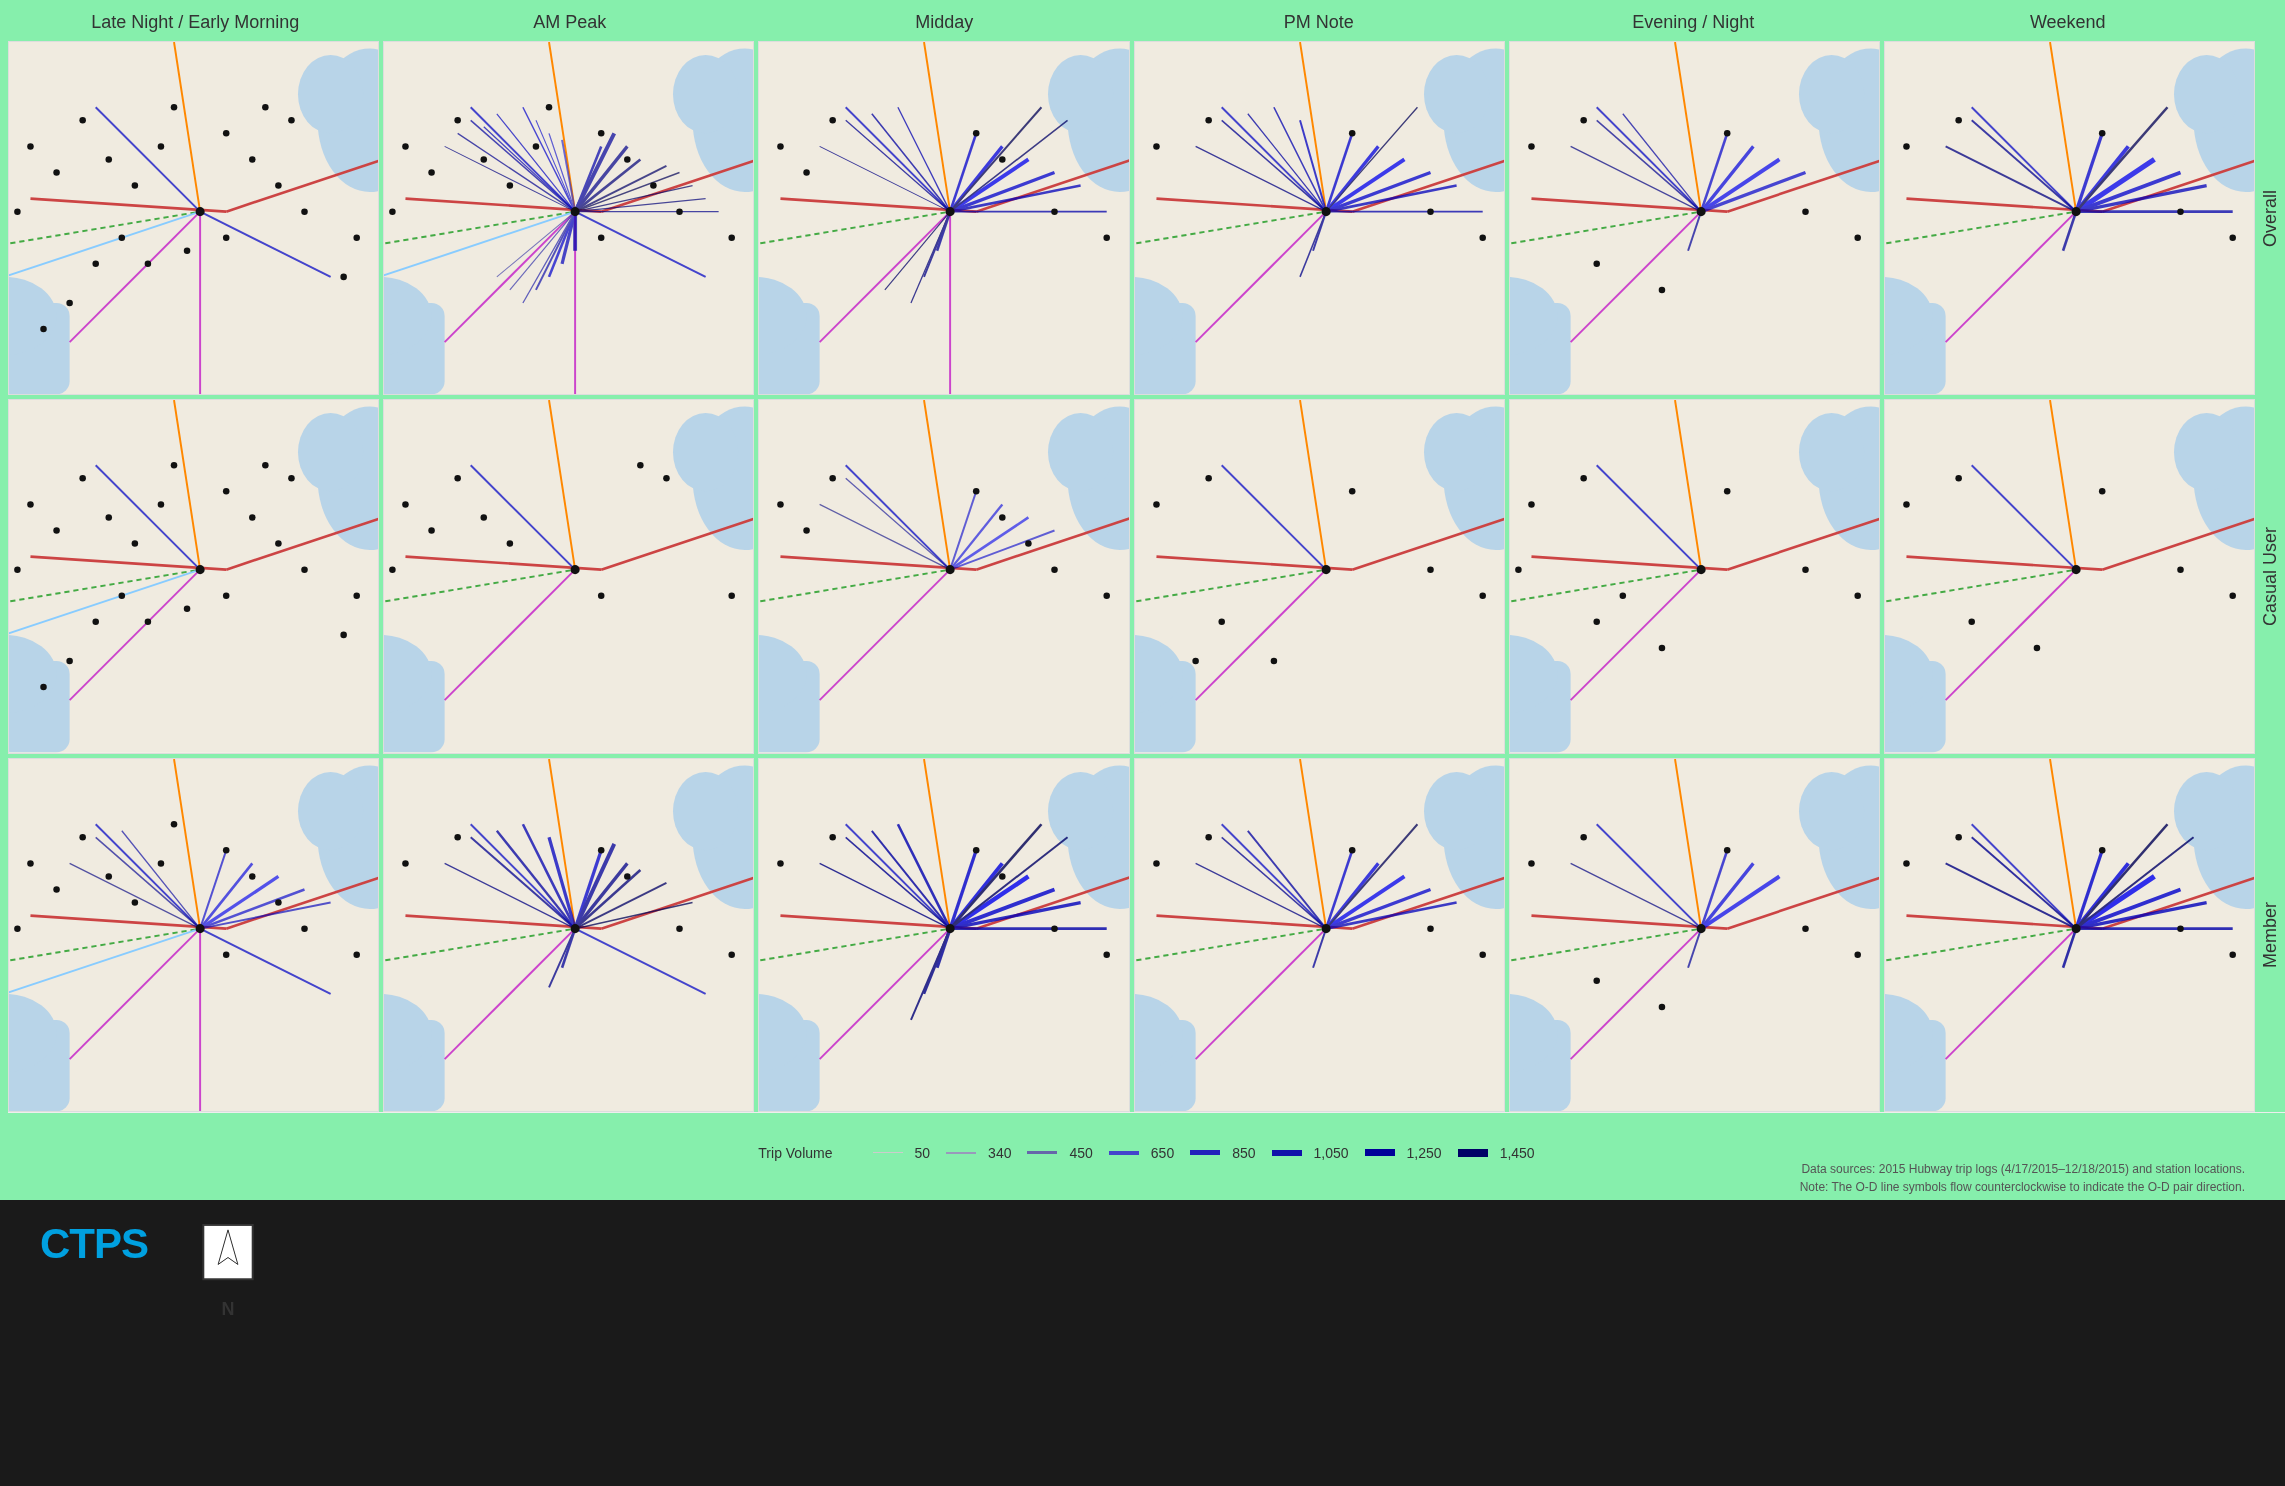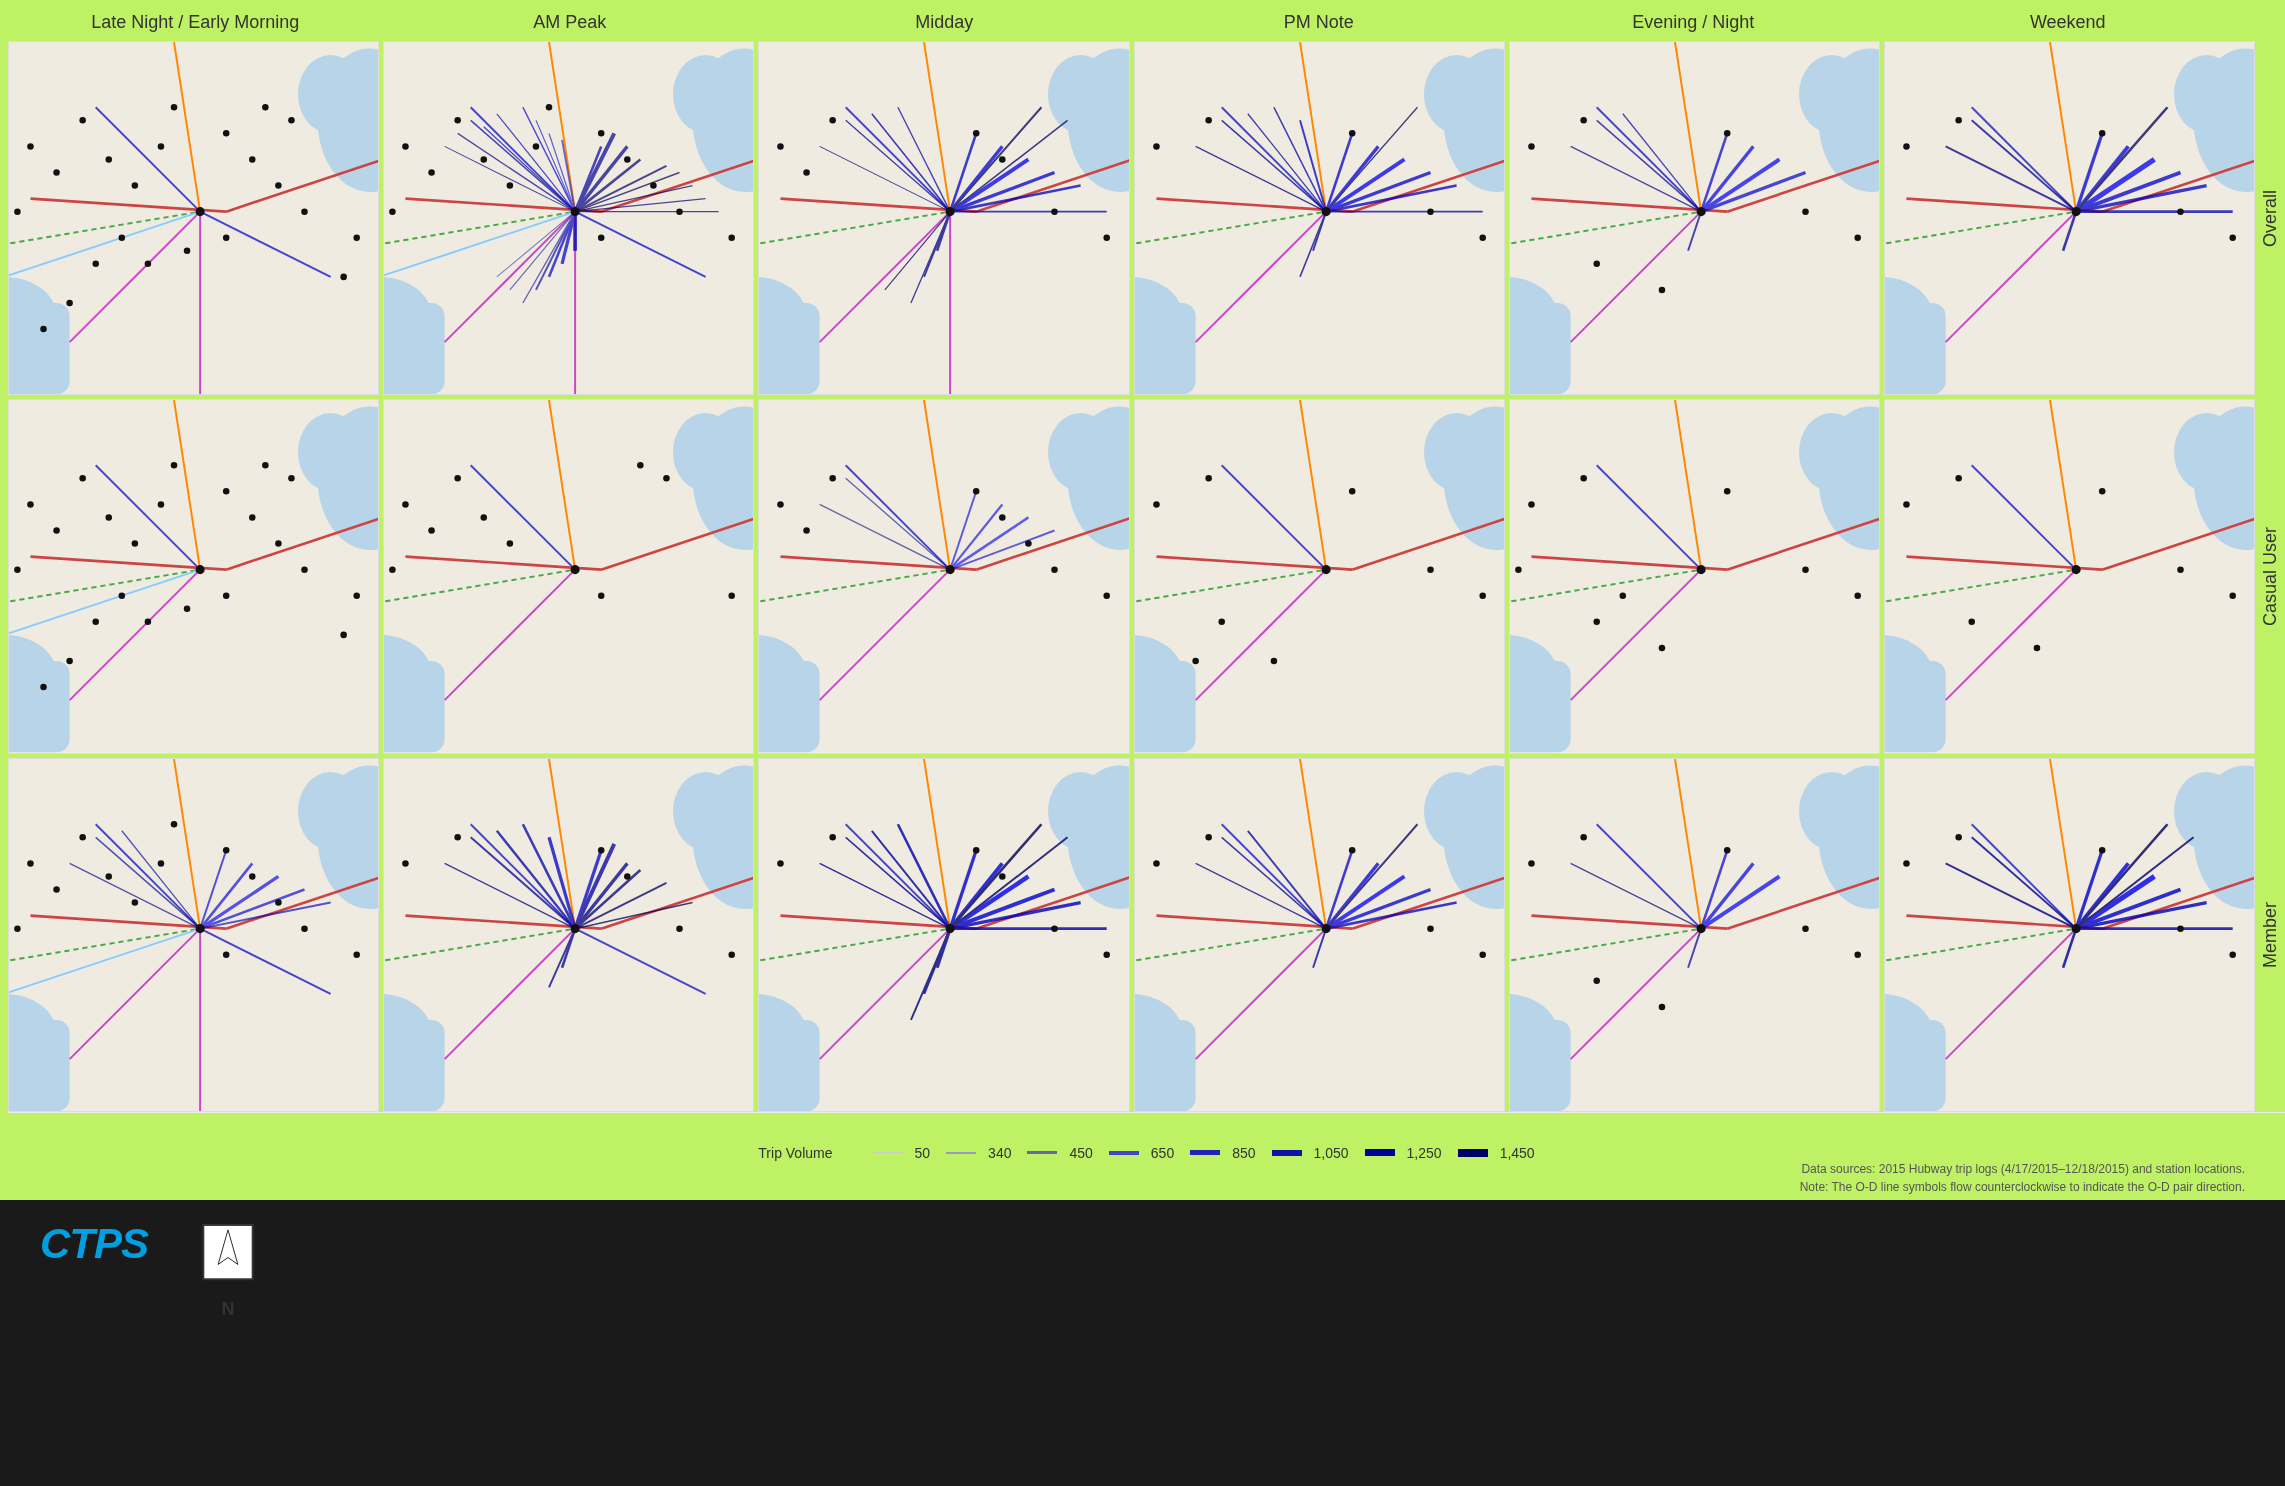--- a/index.html
+++ b/index.html
@@ -4,21 +4,21 @@
   <style>
     * { margin: 0; padding: 0; box-sizing: border-box; }
     body {
       background: #1a1a1a;
       font-family: Arial, sans-serif;
       width: 2285px;
       min-height: 1486px;
     }
 
     .main-container {
-      background: #bef264;
+      background: #86efac;
       width: 2285px;
       height: 1200px;
       display: flex;
       flex-direction: column;
     }
 
     .grid-area {
       flex: 1;
       display: flex;
       flex-direction: column;
@@ -113,21 +113,20 @@
       display: flex;
       align-items: flex-start;
       padding: 20px 40px;
       gap: 20px;
     }
 
     .logo-area {
       color: #00a0e0;
       font-size: 42px;
       font-weight: bold;
-      font-style: italic;
       letter-spacing: -1px;
     }
 
     .north-arrow {
       width: 80px;
       height: 100px;
       margin-left: 20px;
       display: flex;
       flex-direction: column;
       align-items: center;

